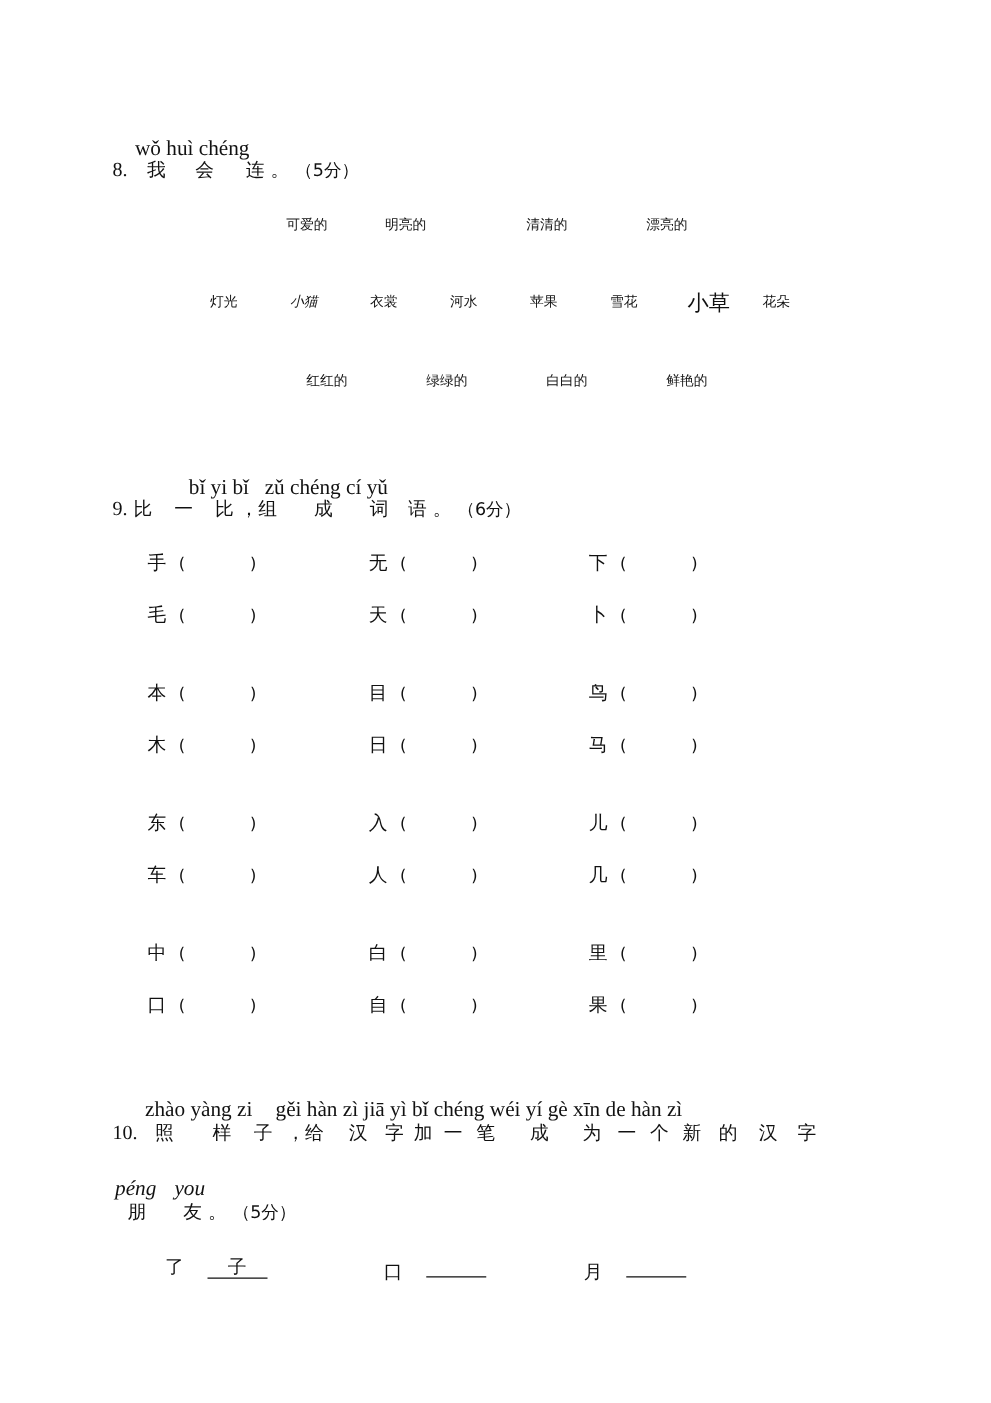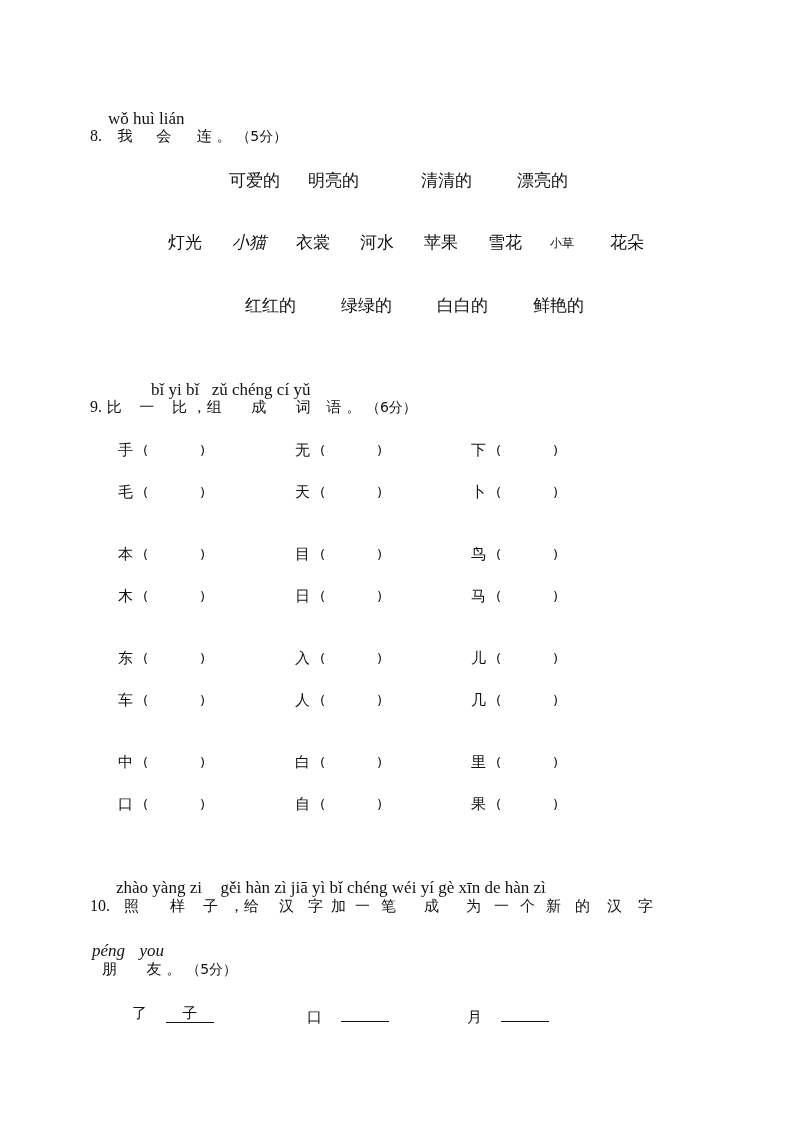--- a/index.html
+++ b/index.html
@@ -26,24 +26,24 @@
       line-height: 18px;
     }
     .qline .num {
       font-family: "Liberation Serif", "DejaVu Serif", serif;
       font-size: 16px;
     }
     .qline .score {
       font-size: 14px;
     }
     .word {
-      font-size: 17px;
-      line-height: 18px;
-    }
-    .word.small { font-size: 12px; }
+      font-size: 11px;
+      line-height: 18px;
+    }
+    .word.small { font-size: 17px; }
     .cell {
       font-size: 15px;
       line-height: 18px;
     }
     .cell .paren {
       font-size: 13px;
       display: inline-block;
     }
     .fill-item {
       font-size: 15px;
@@ -55,21 +55,21 @@
       border-bottom: 1px solid #111;
       text-align: center;
       height: 17px;
       line-height: 17px;
     }
     .py-group span { display: inline-block; }
   </style>
 </head>
 <body>
 
-<div class="abs pinyin" style="left:108px; top:110px;">wǒ huì lián</div>
+<div class="abs pinyin" style="left:108px; top:110px;">wǒ huì chéng</div>
 <div class="abs qline" style="left:90px; top:127px;">
   <span class="num">8.</span>
   <span style="display:inline-block; width:6px;"></span>
   <span>我</span>
   <span style="display:inline-block; width:14px;"></span>
   <span>会</span>
   <span style="display:inline-block; width:16px;"></span>
   <span>连</span>
   <span>。</span>
   <span class="score">（5分）</span>

